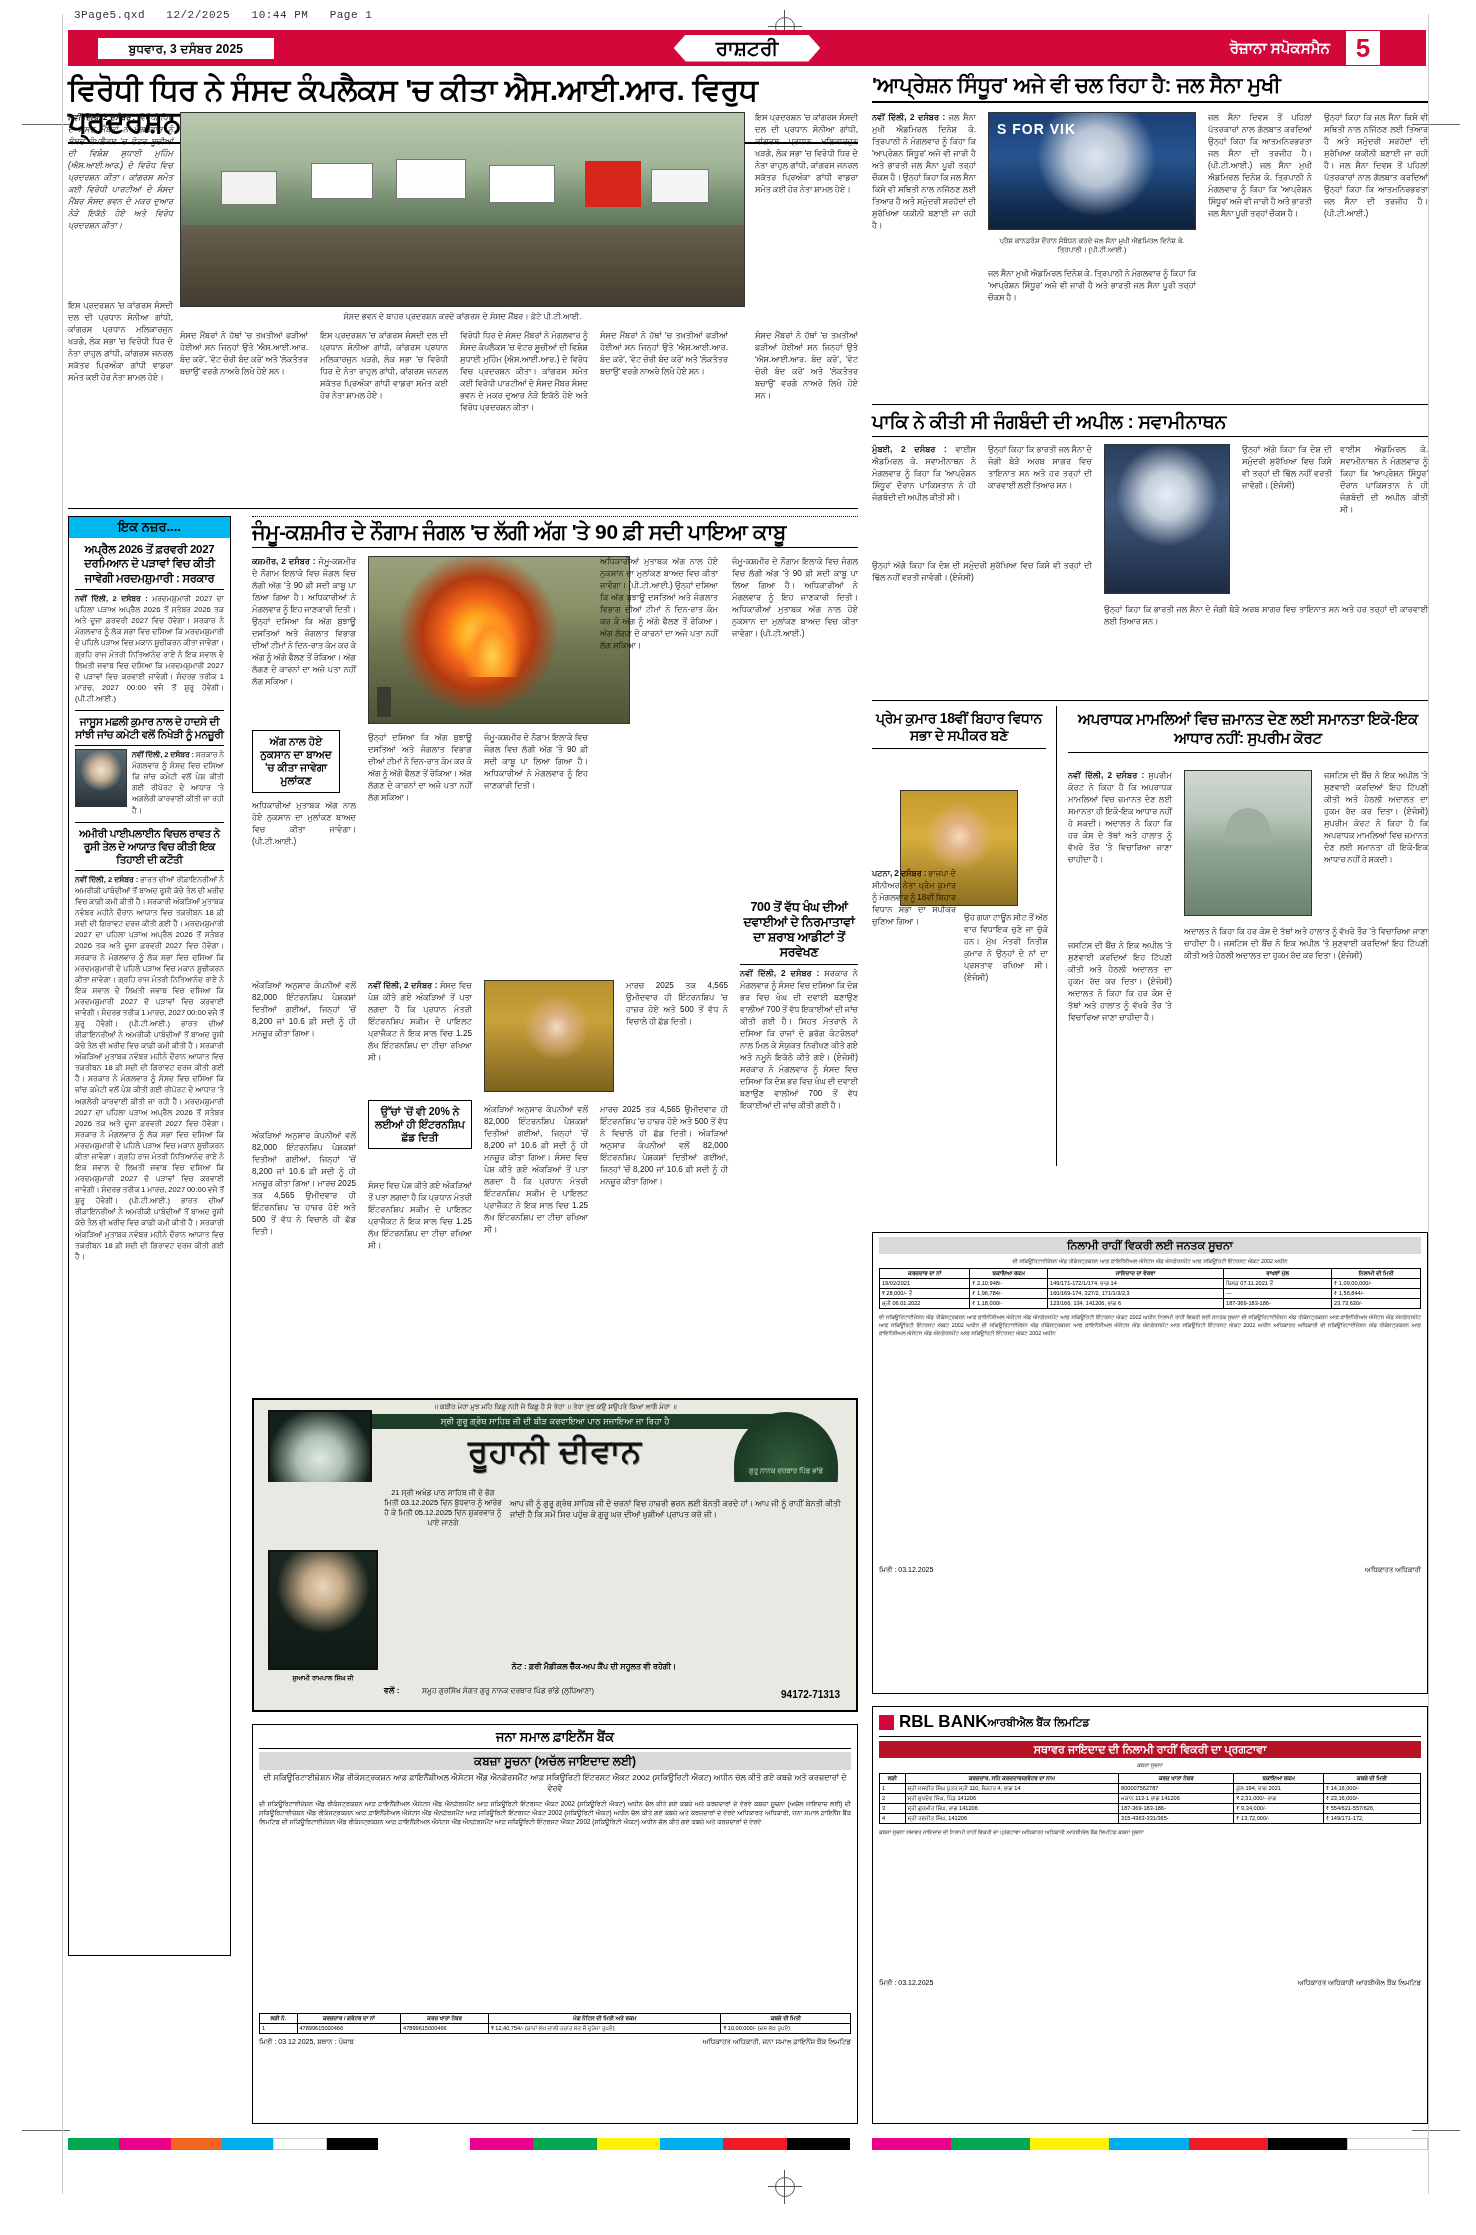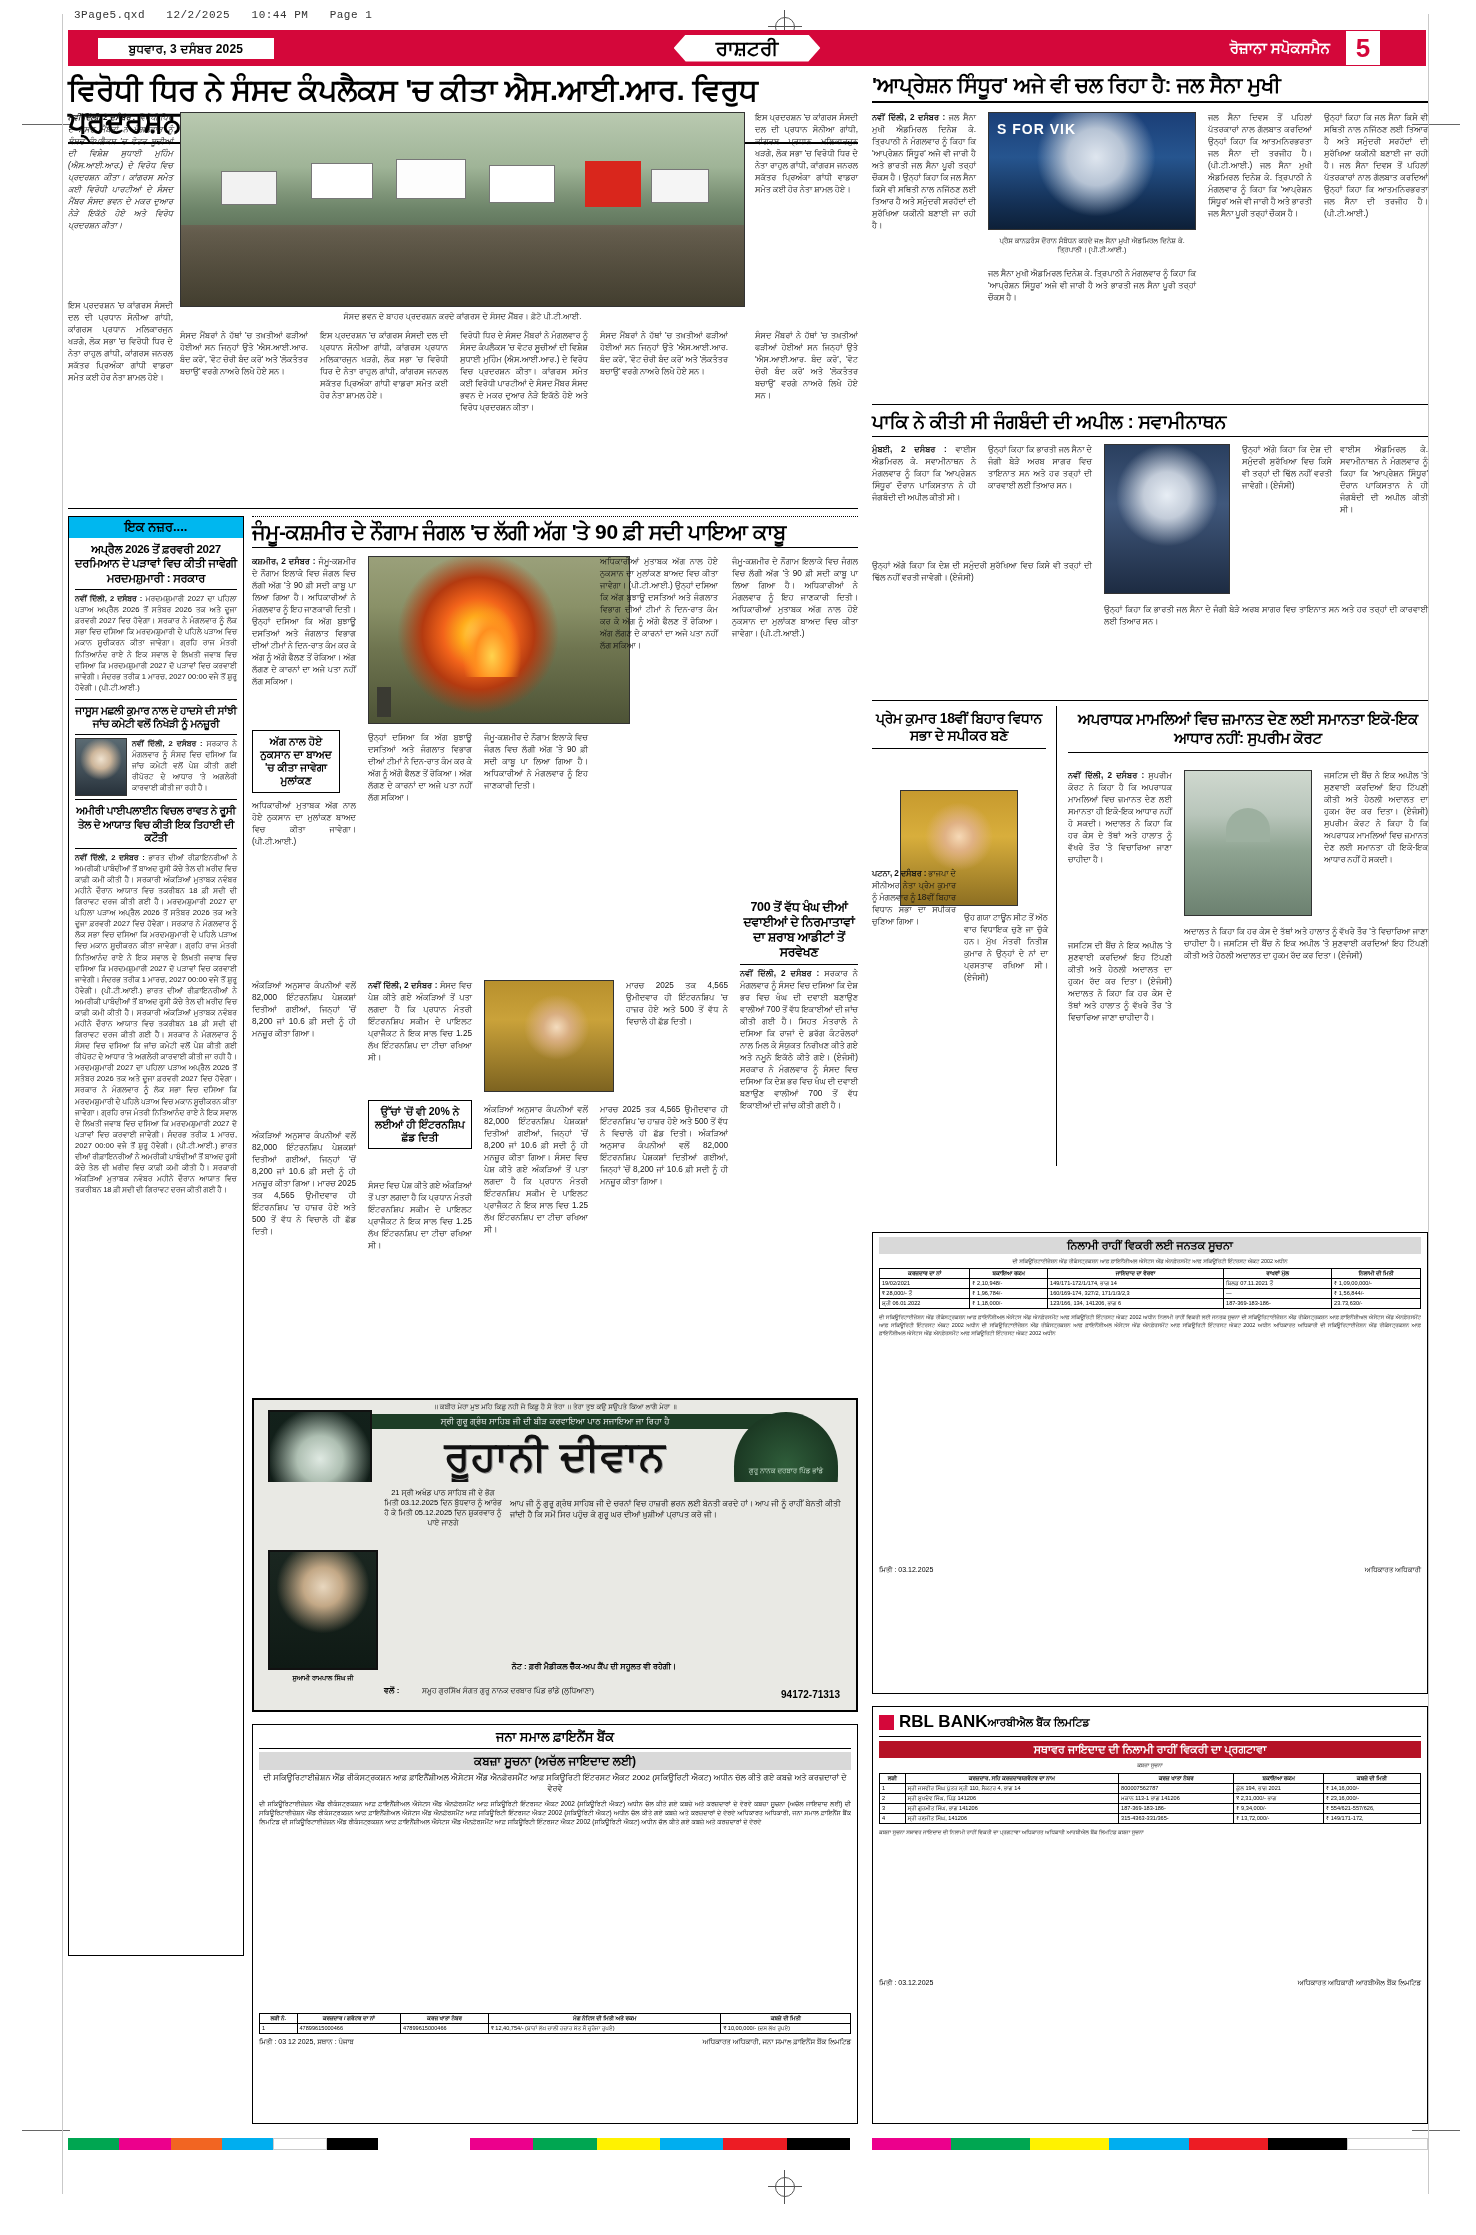--- a/index.html
+++ b/index.html
@@ -155,21 +155,21 @@
     position:absolute; border:2px solid #000; background:#e9e9e4; overflow:hidden;
   }
   .ruhani-top {
     font-size:7px; text-align:center; padding-top:3px; color:#111;
   }
   .ruhani-band {
     margin:3px auto 0; width:74%; background:#1d3d26; color:#fff;
     font-size:8.5px; text-align:center; border-radius:9px; padding:2px 4px;
   }
   .ruhani-title {
-    text-align:center; font-size:41px; font-weight:bold; letter-spacing:1px;
+    text-align:center; font-size:32px; font-weight:bold; letter-spacing:1px;
     margin-top:4px; color:#111;
     text-shadow: 1px 1px 0 #999;
   }
   .ruhani-line { text-align:center; font-size:9px; margin-top:6px; line-height:1.4; }
   .ruhani-main {
     text-align:center; font-size:13.5px; font-weight:bold; line-height:1.35; margin-top:6px;
   }
   .ruhani-seal {
     position:absolute; right:18px; top:12px; width:104px; height:118px;
     background:radial-gradient(circle at 50% 45%, #2f5d3a 0%, #1c3a24 60%, #13291a 100%);
@@ -283,21 +283,21 @@
   </div>
   <div style="position:absolute;left:755px;top:112px;width:103px;" class="body-col">
     <span>ਇਸ ਪ੍ਰਦਰਸ਼ਨ 'ਚ ਕਾਂਗਰਸ ਸੰਸਦੀ ਦਲ ਦੀ ਪ੍ਰਧਾਨ ਸੋਨੀਆ ਗਾਂਧੀ, ਕਾਂਗਰਸ ਪ੍ਰਧਾਨ ਮਲਿਕਾਰਜੁਨ ਖੜਗੇ, ਲੋਕ ਸਭਾ 'ਚ ਵਿਰੋਧੀ ਧਿਰ ਦੇ ਨੇਤਾ ਰਾਹੁਲ ਗਾਂਧੀ, ਕਾਂਗਰਸ ਜਨਰਲ ਸਕੱਤਰ ਪ੍ਰਿਅੰਕਾ ਗਾਂਧੀ ਵਾਡਰਾ ਸਮੇਤ ਕਈ ਹੋਰ ਨੇਤਾ ਸ਼ਾਮਲ ਹੋਏ।</span>
   </div>
   <div style="position:absolute;left:755px;top:330px;width:103px;" class="body-col">
     <span>ਸੰਸਦ ਮੈਂਬਰਾਂ ਨੇ ਹੱਥਾਂ 'ਚ ਤਖ਼ਤੀਆਂ ਫੜੀਆਂ ਹੋਈਆਂ ਸਨ ਜਿਨ੍ਹਾਂ ਉਤੇ 'ਐਸ.ਆਈ.ਆਰ. ਬੰਦ ਕਰੋ', 'ਵੋਟ ਚੋਰੀ ਬੰਦ ਕਰੋ' ਅਤੇ 'ਲੋਕਤੰਤਰ ਬਚਾਉ' ਵਰਗੇ ਨਾਅਰੇ ਲਿਖੇ ਹੋਏ ਸਨ।</span>
   </div>
 
   <div class="rule" style="position:absolute;left:68px;top:508px;width:790px;"></div>
 
-  <div class="boxed" style="position:absolute;left:68px;top:516px;width:176px;height:1440px;background:#fff;">
+  <div class="boxed" style="position:absolute;left:68px;top:516px;width:163px;height:1440px;background:#fff;">
     <div class="ik-nazar-head">ਇਕ ਨਜ਼ਰ....</div>
 
     <div style="padding:4px 6px 0;">
       <div class="hl" style="font-size:11.5px;text-align:center;line-height:1.25;">ਅਪ੍ਰੈਲ 2026 ਤੋਂ ਫ਼ਰਵਰੀ 2027 ਦਰਮਿਆਨ ਦੋ ਪੜਾਵਾਂ ਵਿਚ ਕੀਤੀ ਜਾਵੇਗੀ ਮਰਦਮਸ਼ੁਮਾਰੀ : ਸਰਕਾਰ</div>
       <div class="rule" style="margin:4px 0 3px;"></div>
       <div class="body-col" style="font-size:7.6px;">
         <span class="lede">ਨਵੀਂ ਦਿੱਲੀ, 2 ਦਸੰਬਰ :</span>
         <span>ਮਰਦਮਸ਼ੁਮਾਰੀ 2027 ਦਾ ਪਹਿਲਾ ਪੜਾਅ ਅਪ੍ਰੈਲ 2026 ਤੋਂ ਸਤੰਬਰ 2026 ਤਕ ਅਤੇ ਦੂਜਾ ਫ਼ਰਵਰੀ 2027 ਵਿਚ ਹੋਵੇਗਾ। ਸਰਕਾਰ ਨੇ ਮੰਗਲਵਾਰ ਨੂੰ ਲੋਕ ਸਭਾ ਵਿਚ ਦਸਿਆ ਕਿ ਮਰਦਮਸ਼ੁਮਾਰੀ ਦੇ ਪਹਿਲੇ ਪੜਾਅ ਵਿਚ ਮਕਾਨ ਸੂਚੀਕਰਨ ਕੀਤਾ ਜਾਵੇਗਾ। ਗ੍ਰਹਿ ਰਾਜ ਮੰਤਰੀ ਨਿਤਿਆਨੰਦ ਰਾਏ ਨੇ ਇਕ ਸਵਾਲ ਦੇ ਲਿਖਤੀ ਜਵਾਬ ਵਿਚ ਦਸਿਆ ਕਿ ਮਰਦਮਸ਼ੁਮਾਰੀ 2027 ਦੋ ਪੜਾਵਾਂ ਵਿਚ ਕਰਵਾਈ ਜਾਵੇਗੀ। ਸੰਦਰਭ ਤਰੀਕ 1 ਮਾਰਚ, 2027 00:00 ਵਜੇ ਤੋਂ ਸ਼ੁਰੂ ਹੋਵੇਗੀ। (ਪੀ.ਟੀ.ਆਈ.)</span>
       </div>
 

